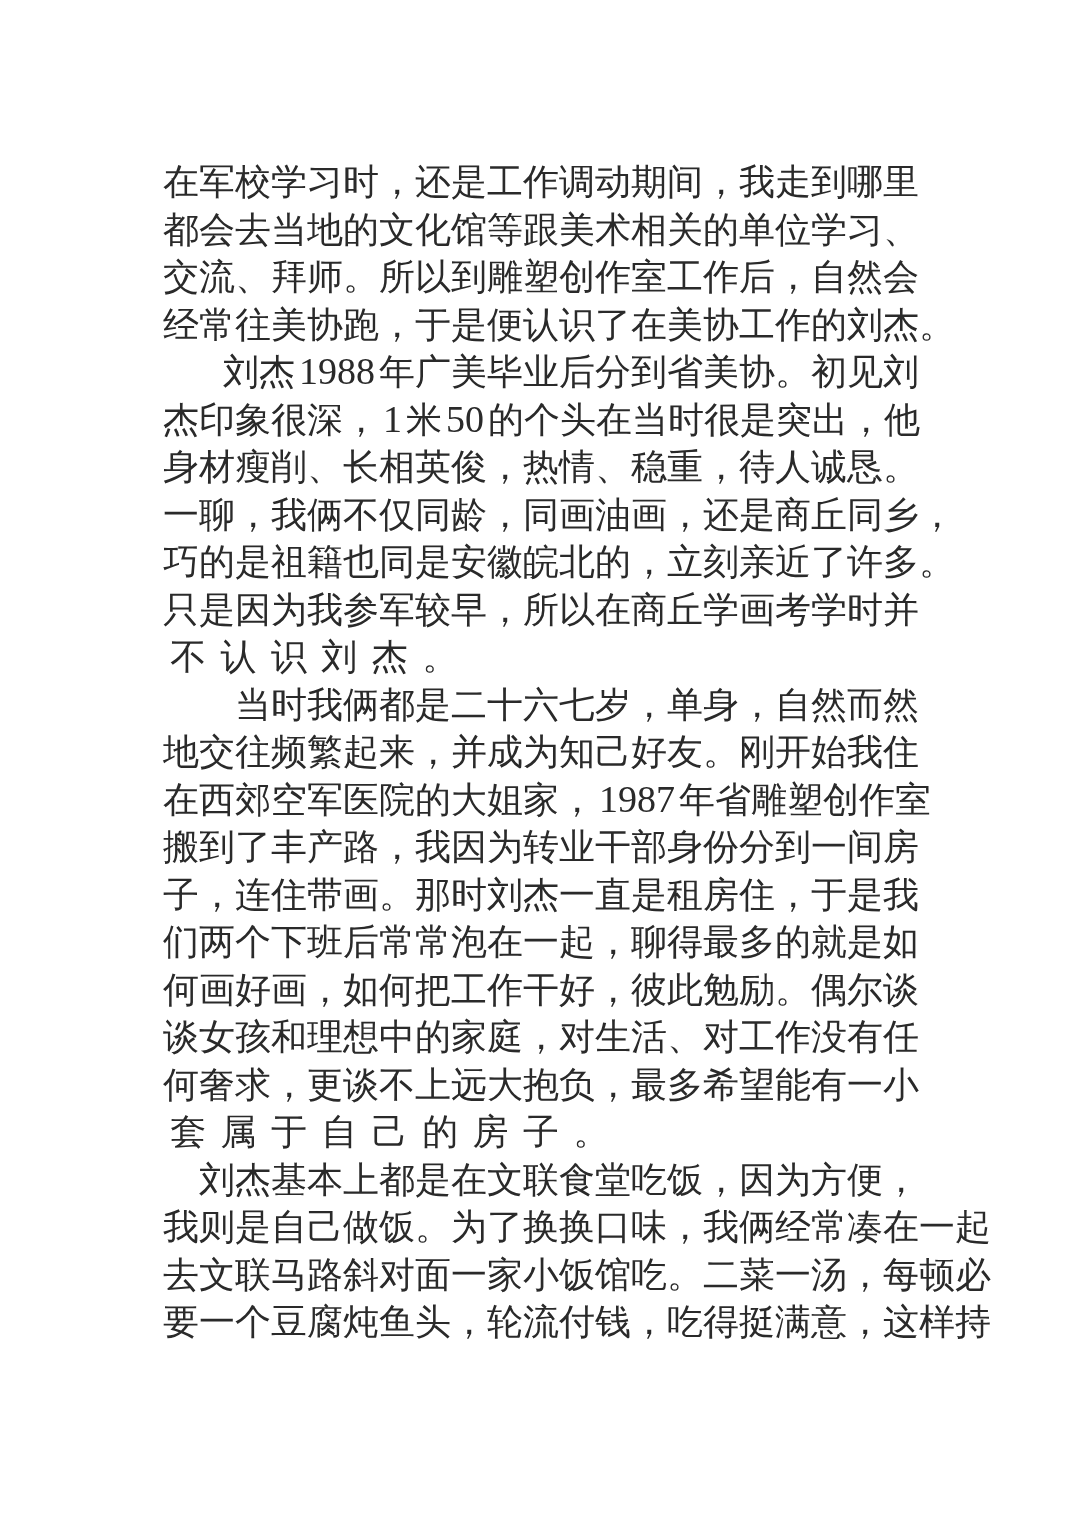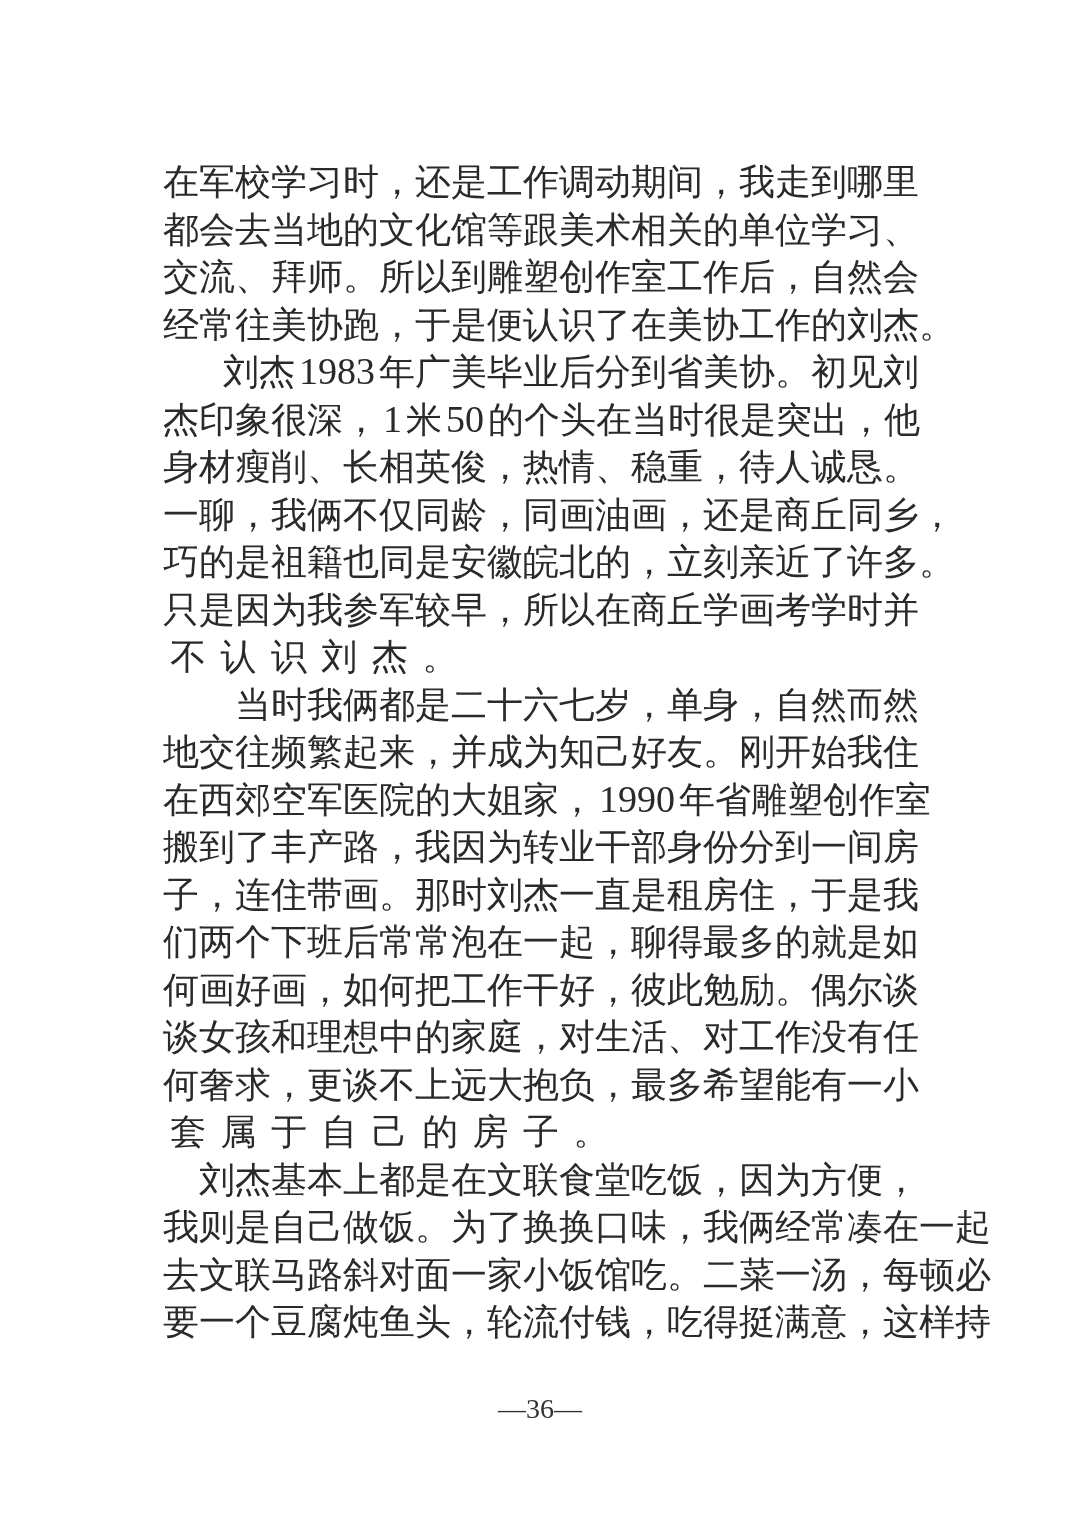--- a/index.html
+++ b/index.html
@@ -156,21 +156,21 @@
         <span class="ch">的</span>
         <span class="ch">刘</span>
         <span class="ch">杰</span>
         <span class="ch">。</span>
       </div>
     <div class="line">
         <span class="ch">&nbsp;</span>
         <span class="ch">&nbsp;</span>
         <span class="ch">刘</span>
         <span class="ch">杰</span>
-        <span class="ch" style="width: auto; padding: 0px 4px; font-family: &quot;Liberation Serif&quot;, serif; font-size: 38px;">1983</span>
+        <span class="ch" style="width: auto; padding: 0px 4px; font-family: &quot;Liberation Serif&quot;, serif; font-size: 38px;">1988</span>
         <span class="ch">年</span>
         <span class="ch">广</span>
         <span class="ch">美</span>
         <span class="ch">毕</span>
         <span class="ch">业</span>
         <span class="ch">后</span>
         <span class="ch">分</span>
         <span class="ch">到</span>
         <span class="ch">省</span>
         <span class="ch">美</span>
@@ -357,21 +357,21 @@
         <span class="ch">郊</span>
         <span class="ch">空</span>
         <span class="ch">军</span>
         <span class="ch">医</span>
         <span class="ch">院</span>
         <span class="ch">的</span>
         <span class="ch">大</span>
         <span class="ch">姐</span>
         <span class="ch">家</span>
         <span class="ch">，</span>
-        <span class="ch" style="width: auto; padding: 0px 4px; font-family: &quot;Liberation Serif&quot;, serif; font-size: 38px;">1990</span>
+        <span class="ch" style="width: auto; padding: 0px 4px; font-family: &quot;Liberation Serif&quot;, serif; font-size: 38px;">1987</span>
         <span class="ch">年</span>
         <span class="ch">省</span>
         <span class="ch">雕</span>
         <span class="ch">塑</span>
         <span class="ch">创</span>
         <span class="ch">作</span>
         <span class="ch">室</span>
       </div>
     <div class="line">
         <span class="ch">搬</span>
@@ -616,14 +616,13 @@
         <span class="ch">挺</span>
         <span class="ch">满</span>
         <span class="ch">意</span>
         <span class="ch">，</span>
         <span class="ch">这</span>
         <span class="ch">样</span>
         <span class="ch">持</span>
       </div>
   </div>
 
-  <div class="page-number">—36—</div>
 </div>
 
 </body></html>

